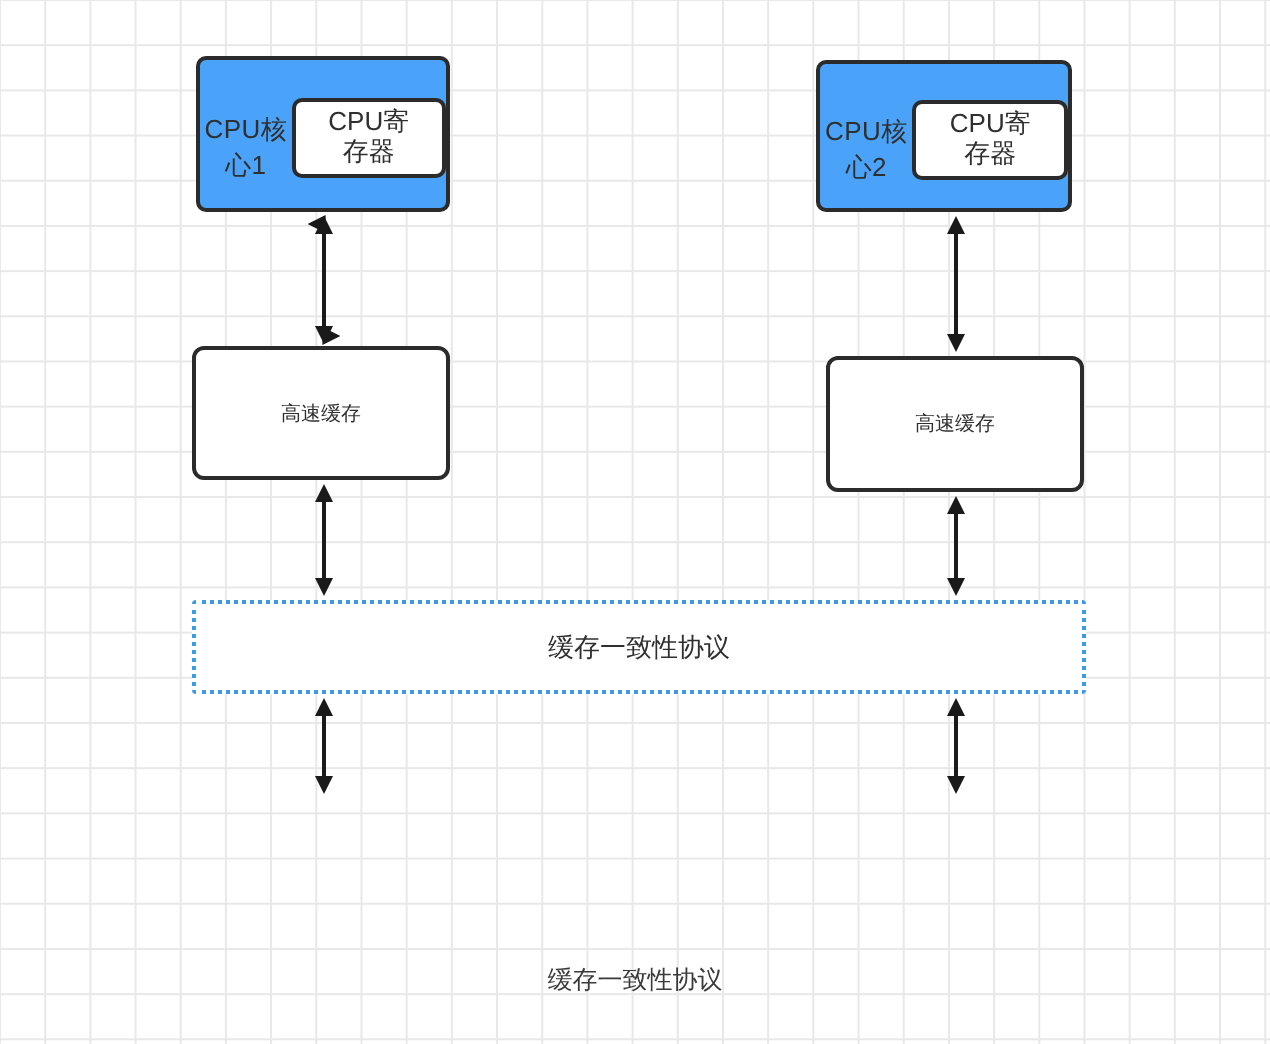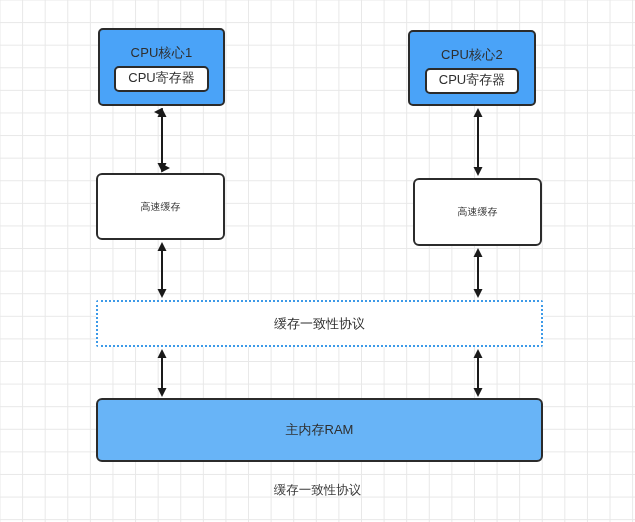--- a/index.html
+++ b/index.html
@@ -33,21 +33,21 @@
     align-items: center;
     justify-content: center;
     text-align: center;
     color: #333333;
   }
 
   .cpu-box {
     background: #4aa3f8;
     border: 2px solid #2b2b2b;
     border-radius: 5px;
-    flex-direction: column;
+    flex-direction: row;
     justify-content: flex-start;
   }
   .cpu-title {
     font-size: 13px;
     color: #2f2f2f;
     margin-top: 14px;
     letter-spacing: 0.2px;
   }
   .reg-box {
     margin-top: 4px;
@@ -168,19 +168,16 @@
     <path d="M10,2 L5.5,11 L14.5,11 Z" fill="#1a1a1a"></path>
     <path d="M10,50 L5.5,41 L14.5,41 Z" fill="#1a1a1a"></path>
   </svg>
 
   <svg class="arrow-svg" style="left:468px; top:347px; width:20px; height:52px;" viewBox="0 0 20 52">
     <line x1="10" y1="9" x2="10" y2="43" stroke="#1a1a1a" stroke-width="2"></line>
     <path d="M10,2 L5.5,11 L14.5,11 Z" fill="#1a1a1a"></path>
     <path d="M10,50 L5.5,41 L14.5,41 Z" fill="#1a1a1a"></path>
   </svg>
 
-  <div class="node ram-box" style="left:96px; top:398px; width:447px; height:64px;">
-    <span>主内存RAM</span>
-  </div>
 
   <div class="caption" style="left:0px; top:482px; width:635px;">缓存一致性协议</div>
 
 </div>
 
 </body></html>

